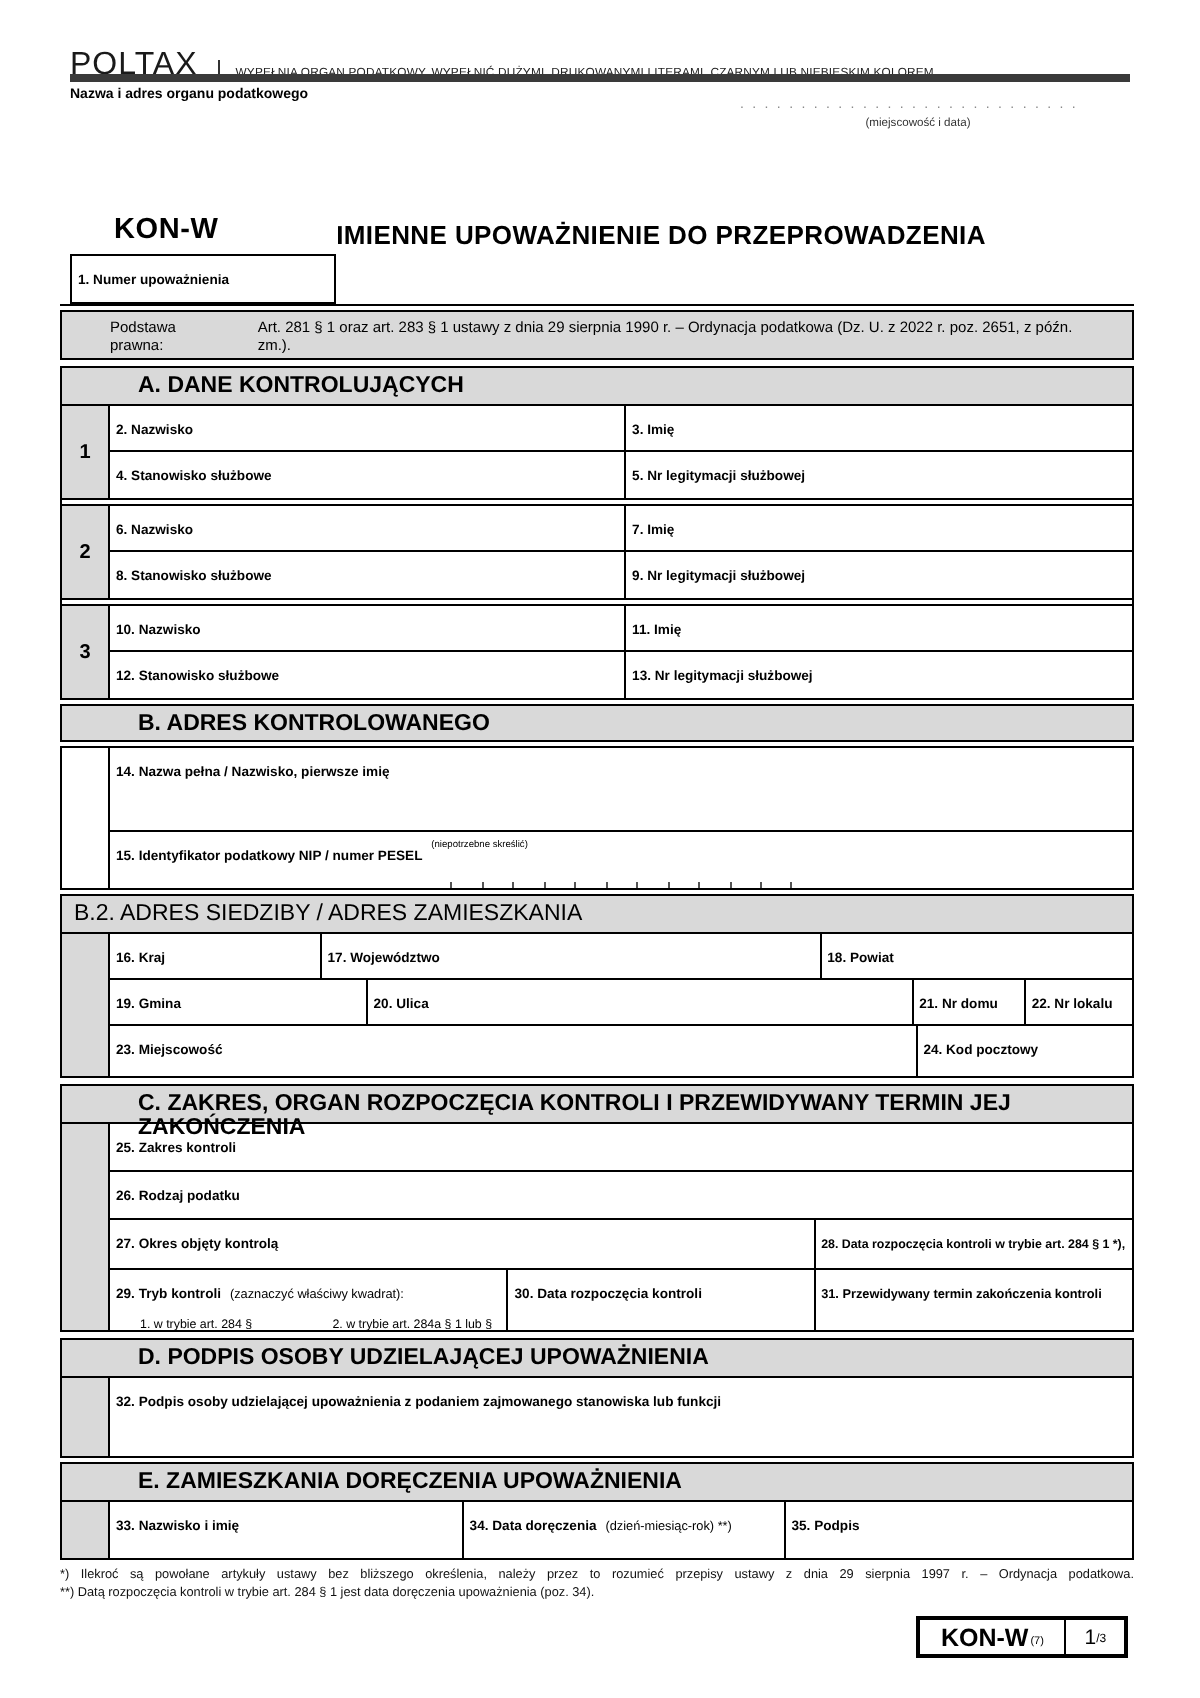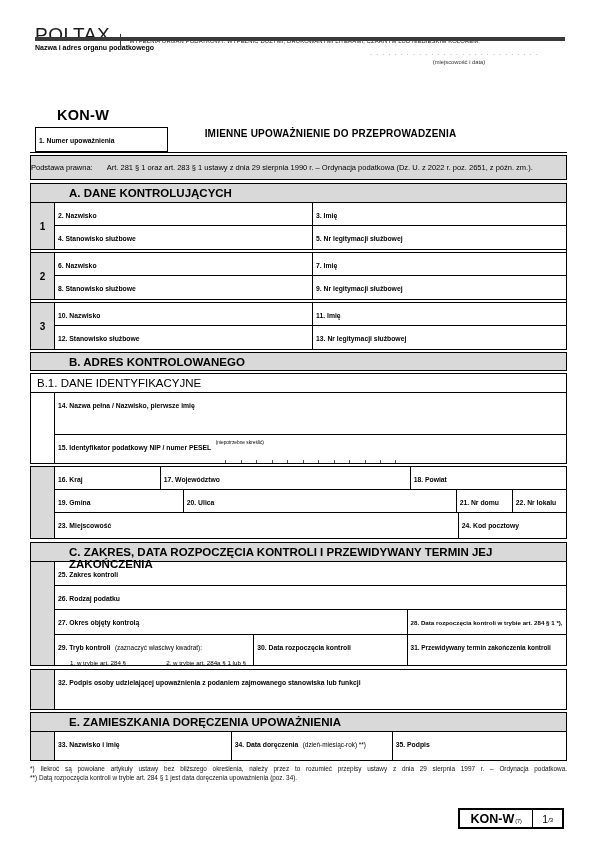--- a/index.html
+++ b/index.html
@@ -2,39 +2,39 @@
 <html><head>
 <meta charset="utf-8">
 <style>
   * { margin:0; padding:0; box-sizing:border-box; }
   html,body { background:#fff; }
   body { font-family:"Liberation Sans","DejaVu Sans",sans-serif; color:#000; }
   .page { position:relative; width:600px; height:849px; background:#fff; overflow:hidden; }
 
   
   .brand-row { position:absolute; left:35px; top:24px; width:530px; display:flex; align-items:flex-end; }
-  .brand { font-size:19px; letter-spacing:0.5px; color:#1a1a1a; }
+  .brand { font-size:16px; letter-spacing:0.5px; color:#1a1a1a; }
   .brand-sep { width:1px; height:11px; background:#333; margin:0 8px 1px 10px; }
   .instr { font-size:5.9px; color:#222; padding-bottom:2px; letter-spacing:0.1px; }
   .topbar { position:absolute; left:35px; top:37px; width:530px; height:4px; background:#3a3a3a; }
   .org-label { position:absolute; left:35px; top:44px; font-size:7px; font-weight:bold; }
   .place-date { position:absolute; left:370px; top:49px; width:178px; }
   .dots { font-size:7px; letter-spacing:4.2px; color:#888; white-space:nowrap; overflow:hidden; height:9px; }
   .pd-caption { text-align:center; font-size:5.8px; color:#333; margin-top:1px; }
 
   
   .form { position:absolute; left:30px; top:105px; width:537px; }
   .titleblock { position:relative; height:47px; }
   .kon { position:absolute; left:27px; top:2px; font-size:14.5px; font-weight:bold; letter-spacing:0.3px; }
-  .title-lines { position:absolute; left:64px; right:0; top:3px; text-align:center; font-weight:bold; font-size:10px; line-height:19px; letter-spacing:0.2px;margin-top:16px; }
+  .title-lines { position:absolute; left:64px; right:0; top:3px; text-align:center; font-weight:bold; font-size:13px; line-height:19px; letter-spacing:0.2px; }
   .numbox { position:absolute; left:5px; top:22px; width:133px; height:25px; border:1px solid #000; background:#fff; padding:1px 3px; }
   .flabel { font-size:6.8px; font-weight:bold; line-height:8px; display:inline; }
   .rule { height:1px; background:#000; }
 
-  .legal { margin-top:2px; border:1px solid #000; background:#d9d9d9; height:25px; display:flex; align-items:center; padding:0 0; font-size:7.5px; }
+  .legal { margin-top:2px; border:1px solid #000; background:#d9d9d9; height:25px; display:flex; align-items:center; padding:0 24px; font-size:7.5px; }
   .legal .lb { margin-right:14px; }
 
   .box { border:1px solid #000; background:#fff; }
   .sech { background:#d9d9d9; border-bottom:1px solid #000; font-size:11.5px; padding:3px 5px 3px 6px; height:19px; }
   .sech.bold { font-weight:bold;padding-left:38px; }
   .sech.plain { font-weight:normal; background:#fff; }
   .sech.graysub { font-weight:normal; }
   .mt2 { margin-top:2px; } .mt3 { margin-top:3px; }
 
   .body { display:flex; }
@@ -165,21 +165,20 @@
               <div class="fcell wRest"><span class="flabel">13. Nr legitymacji służbowej</span></div>
             </div>
           </div>
         </div>
       </div>
     </div>
 
     <div class="box mt2 sech bold" style="border-bottom:1px solid #000;">B. ADRES KONTROLOWANEGO</div>
 
     <div class="box mt2">
-      <div class="sech plain" style="border-bottom:1px solid #000;">B.1. DANE IDENTYFIKACYJNE</div>
       <div class="body">
         <div class="gutter white"></div>
         <div class="fields">
           <div class="frow h42">
             <div class="fcell" style="flex:1">
               <span class="flabel">14. Nazwa pełna / Nazwisko, pierwsze imię</span>
             </div>
           </div>
           <div class="frow h28 last">
             <div class="fcell" style="flex:1">
@@ -198,20 +197,21 @@
                   <span></span>
                   <span></span>
                 </div>
             </div>
           </div>
         </div>
       </div>
     </div>
 
     <div class="box mt2">
+      <div class="sech graysub">B.2. ADRES SIEDZIBY / ADRES ZAMIESZKANIA</div>
       <div class="body">
         <div class="gutter"></div>
         <div class="fields">
           <div class="frow h23">
             <div class="fcell w16"><span class="flabel">16. Kraj</span></div>
             <div class="fcell w17"><span class="flabel">17. Województwo</span></div>
             <div class="fcell w18"><span class="flabel">18. Powiat</span></div>
           </div>
           <div class="frow h23">
             <div class="fcell w19"><span class="flabel">19. Gmina</span></div>
@@ -221,21 +221,21 @@
           </div>
           <div class="frow h25 last">
             <div class="fcell w23"><span class="flabel">23. Miejscowość</span></div>
             <div class="fcell w24"><span class="flabel">24. Kod pocztowy</span></div>
           </div>
         </div>
       </div>
     </div>
 
     <div class="box mt3">
-      <div class="sech bold">C. ZAKRES, DATA ROZPOCZĘCIA KONTROLI I PRZEWIDYWANY TERMIN JEJ ZAKOŃCZENIA</div>
+      <div class="sech bold">C. ZAKRES, ORGAN ROZPOCZĘCIA KONTROLI I PRZEWIDYWANY TERMIN JEJ ZAKOŃCZENIA</div>
       <div class="body">
         <div class="gutter"></div>
         <div class="fields">
           <div class="frow h24">
             <div class="fcell" style="flex:1"><span class="flabel">25. Zakres kontroli</span></div>
           </div>
           <div class="frow h24">
             <div class="fcell" style="flex:1"><span class="flabel">26. Rodzaj podatku</span></div>
           </div>
           <div class="frow h25">
@@ -252,20 +252,21 @@
               </div>
             </div>
             <div class="fcell w30"><span class="flabel">30. Data rozpoczęcia kontroli</span></div>
             <div class="fcell w31"><span class="flabel" style="font-size:6.4px">31. Przewidywany termin zakończenia kontroli</span></div>
           </div>
         </div>
       </div>
     </div>
 
     <div class="box mt3">
+      <div class="sech bold">D. PODPIS OSOBY UDZIELAJĄCEJ UPOWAŻNIENIA</div>
       <div class="body">
         <div class="gutter"></div>
         <div class="fields">
           <div class="frow h39 last">
             <div class="fcell" style="flex:1"><span class="flabel">32. Podpis osoby udzielającej upoważnienia z podaniem zajmowanego stanowiska lub funkcji</span></div>
           </div>
         </div>
       </div>
     </div>
 

